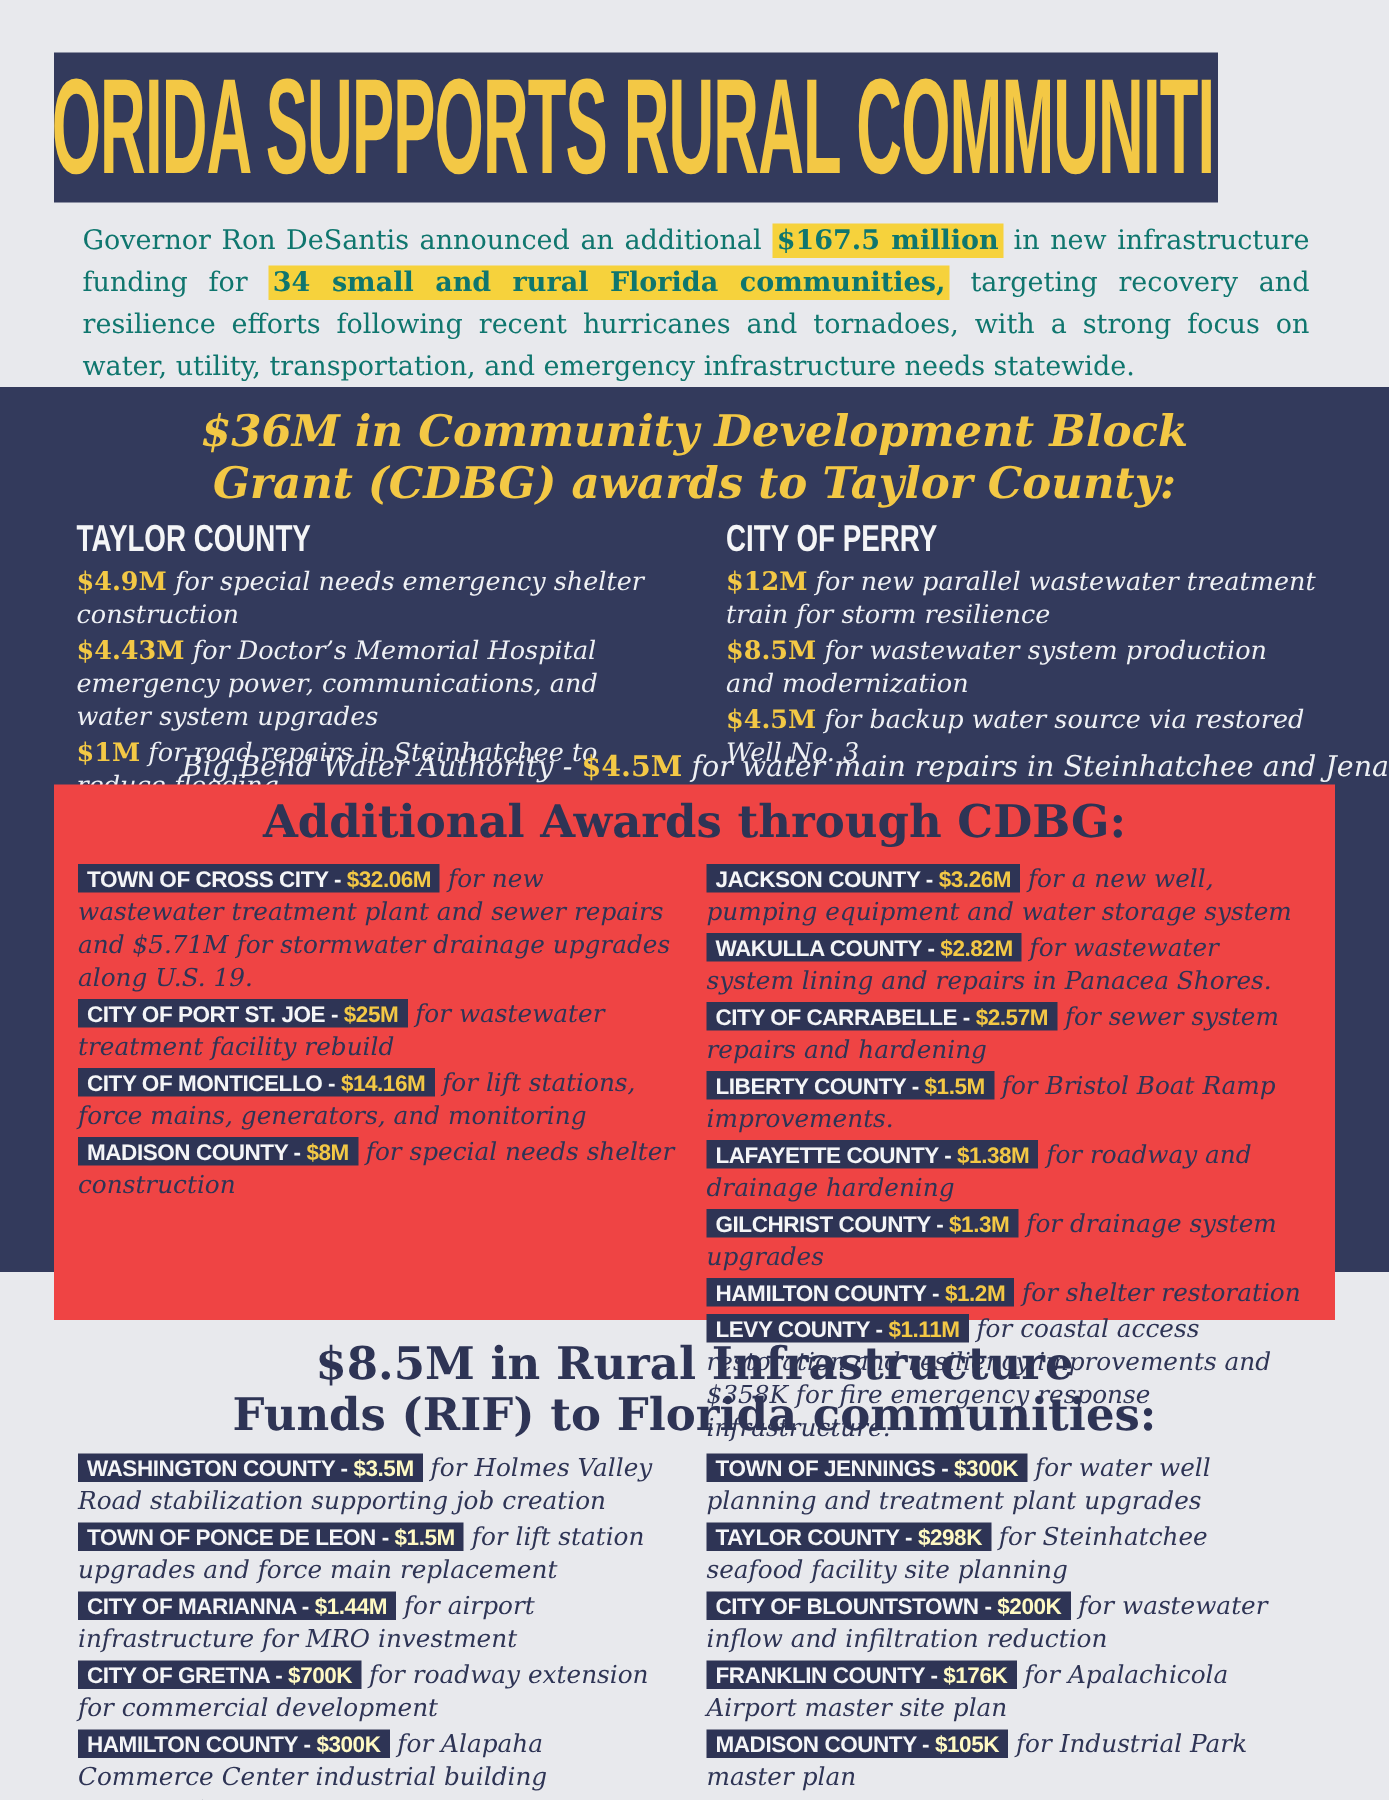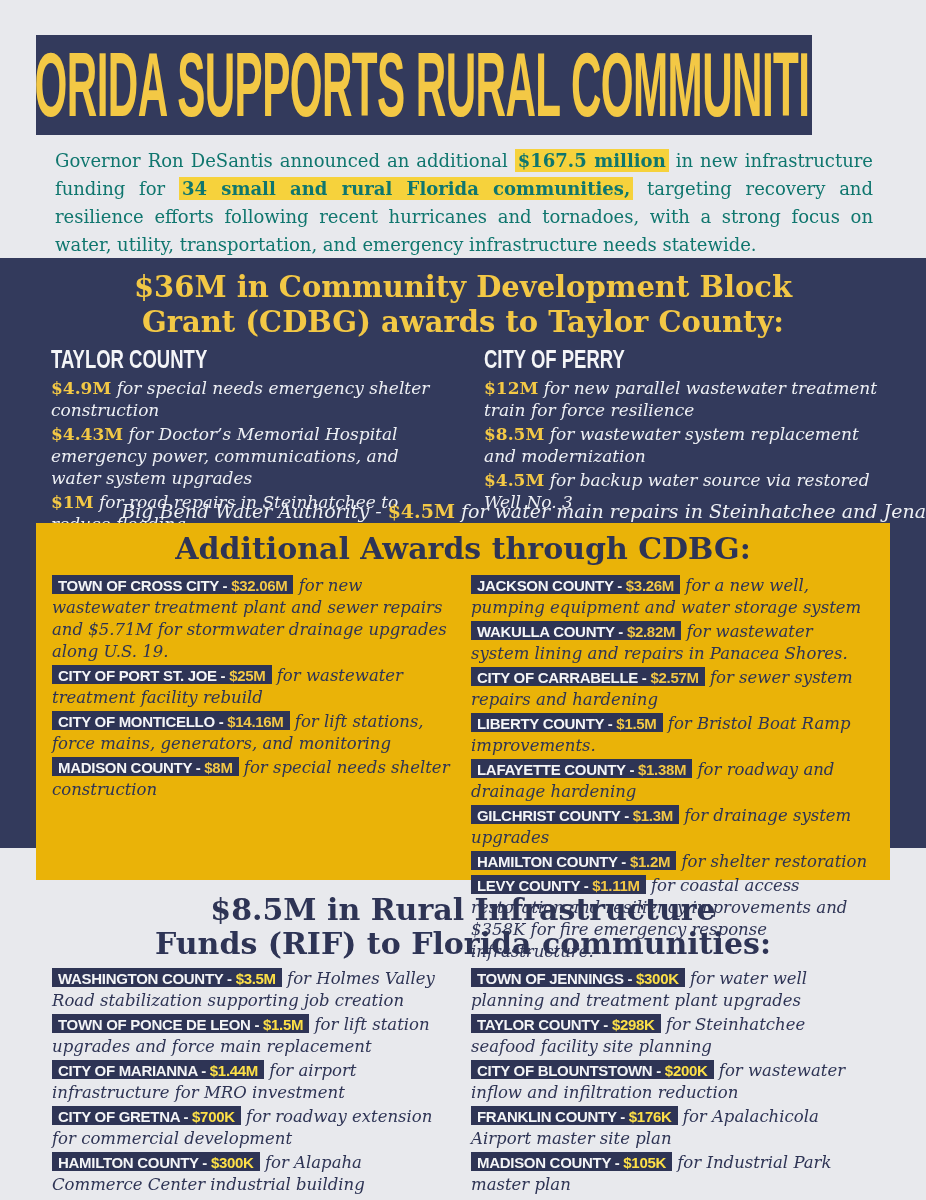--- a/index.html
+++ b/index.html
@@ -32,21 +32,21 @@
     -webkit-box-decoration-break:clone; box-decoration-break:clone;
   }
   
   .navy-band {
     position:absolute; left:0; top:258px; width:926px; height:590px;
     background:#333a5c;
   }
   .cdbg-title {
     position:absolute; top:12px; left:0; width:100%;
     text-align:center; color:#f3c845; font-weight:bold;
-    font-size:29px; line-height:35px;
+    font-size:29px; line-height:35px;font-style:italic;
   }
   .cdbg-cols {
     position:absolute; top:88px; left:51px; right:45px;
     display:flex; gap:36px;
   }
   .cdbg-col { flex:1; }
   .col-head {
     font-family:"Liberation Sans", sans-serif; font-weight:bold;
     color:#f4f5f7; font-size:25px; line-height:26px; white-space:nowrap;
     transform:scaleX(0.74); transform-origin:left bottom; margin-bottom:5px;
@@ -57,21 +57,21 @@
   }
   .amt { font-style:normal; font-weight:bold; color:#f3c845; }
   .cdbg-note {
     position:absolute; top:242px; left:0; width:100%;
     text-align:right; font-style:italic; color:#eef0f4;
     font-size:19px; line-height:22px;
   }
   
   .blue-box {
     position:absolute; left:36px; top:523px; width:854px; height:357px;
-    background:#eab308;
+    background:#ef4444;
   }
   .box-title {
     position:absolute; top:9px; left:0; width:100%;
     text-align:center; color:#2e3455; font-weight:bold;
     font-size:30px; line-height:34px;
   }
   .box-cols {
     position:absolute; top:52px; left:16px; right:16px;
     display:flex; gap:16px;
   }
@@ -80,21 +80,21 @@
     font-style:italic; color:#2e3455; font-size:16.5px; line-height:22px;
     margin-bottom:2px;
   }
   .badge {
     display:inline-block; background:#2e3455; color:#f4f5f7;
     font-style:normal; font-family:"Liberation Sans", sans-serif;
     font-weight:bold; font-size:15px; line-height:16px;
     letter-spacing:-0.3px; padding:3px 6px 0; white-space:nowrap;
   }
   .amt-y { color:#f3c845; }
-  .amt-b { color:#fde047; }
+  .amt-b { color:#fef9c3; }
   
   .rif-title {
     position:absolute; top:893px; left:0; width:926px;
     text-align:center; color:#2e3455; font-weight:bold;
     font-size:30px; line-height:34px;
   }
   .rif-cols {
     position:absolute; top:968px; left:52px; right:52px;
     display:flex; gap:16px;
   }
@@ -117,22 +117,22 @@
   <div class="cdbg-cols">
     <div class="cdbg-col">
       <div class="col-head">TAYLOR COUNTY</div>
       <p class="titem"><span class="amt">$4.9M</span> <span>for special needs emergency shelter construction</span></p>
       <p class="titem"><span class="amt">$4.43M</span> <span>for Doctor’s Memorial Hospital emergency power, communications, and water system upgrades</span></p>
       <p class="titem"><span class="amt">$1M</span> <span>for road repairs in Steinhatchee to reduce flooding</span></p>
       <p class="titem"><span class="amt">$298K</span> <span>for site planning for seafood off-load and processing facility</span></p>
     </div>
     <div class="cdbg-col">
       <div class="col-head">CITY OF PERRY</div>
-      <p class="titem"><span class="amt">$12M</span> <span>for new parallel wastewater treatment train for force resilience</span></p>
-      <p class="titem"><span class="amt">$8.5M</span> <span>for wastewater system replacement and modernization</span></p>
+      <p class="titem"><span class="amt">$12M</span> <span>for new parallel wastewater treatment train for storm resilience</span></p>
+      <p class="titem"><span class="amt">$8.5M</span> <span>for wastewater system production and modernization</span></p>
       <p class="titem"><span class="amt">$4.5M</span> <span>for backup water source via restored Well No. 3</span></p>
     </div>
   </div>
 
   <p class="cdbg-note"><span>Big Bend Water Authority - </span><span class="amt">$4.5M</span><span> for water main repairs in Steinhatchee and Jena</span></p>
 </div>
 
 <div class="blue-box">
   <div class="box-title">Additional Awards through CDBG:</div>
   <div class="box-cols">

